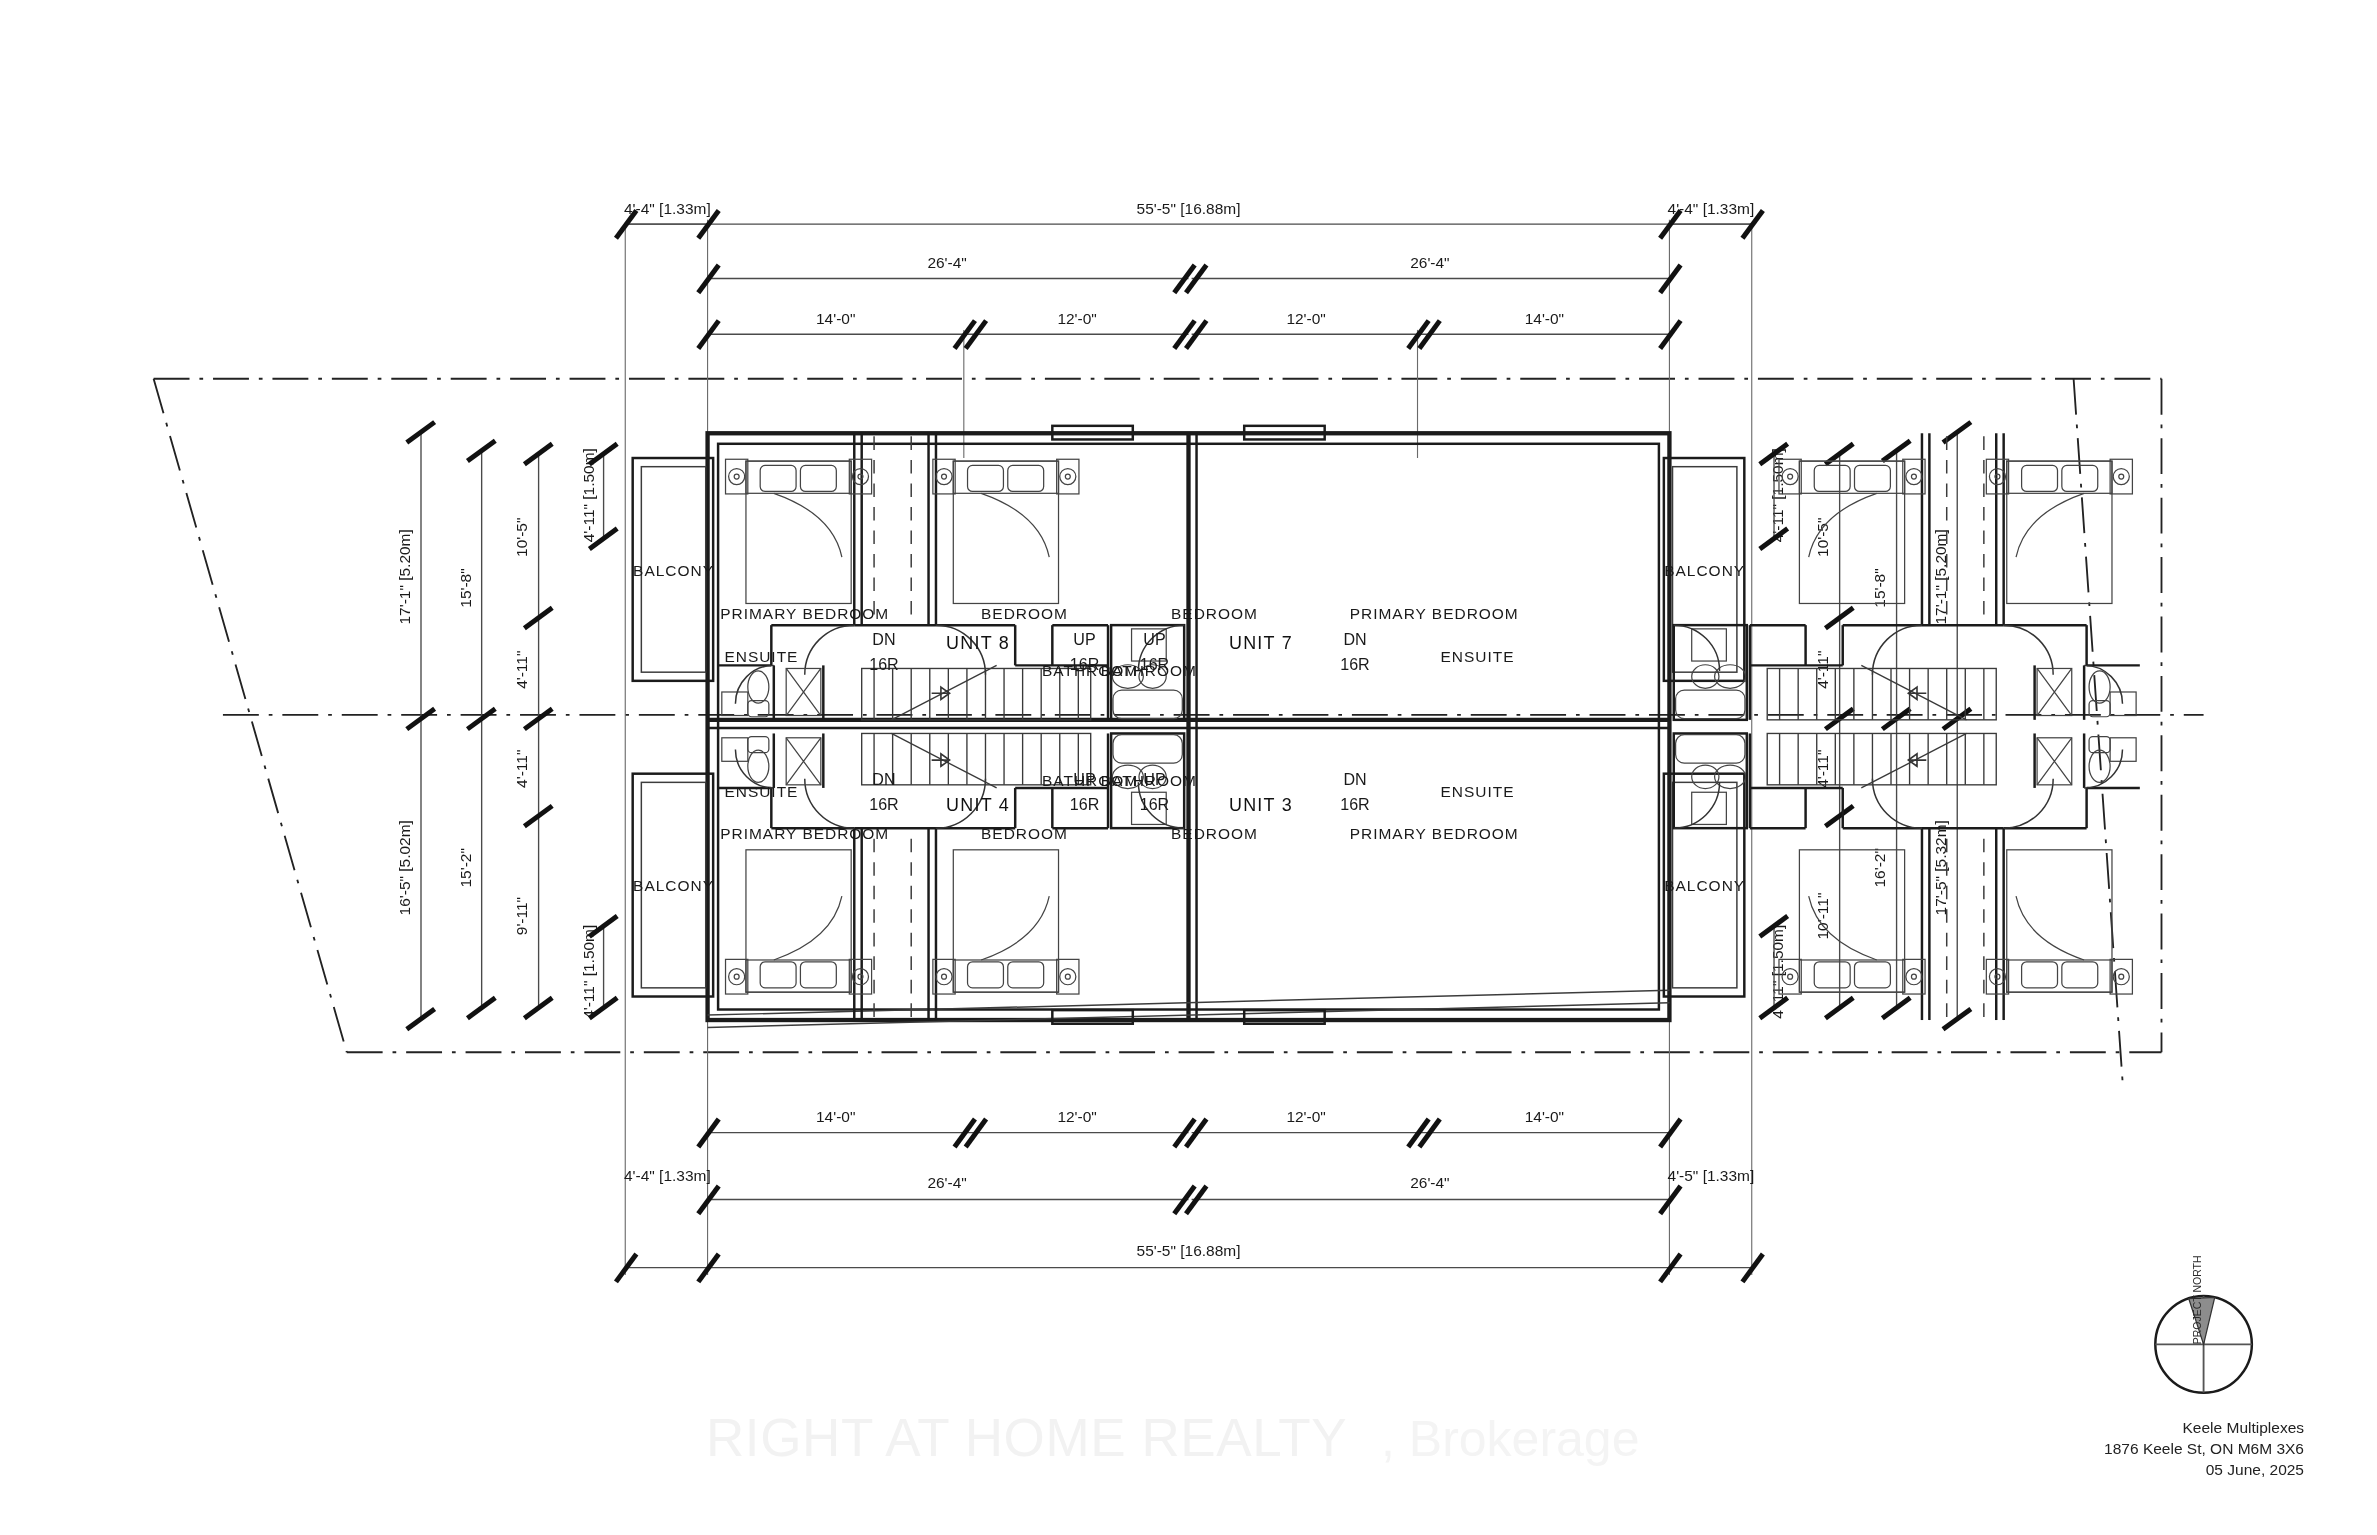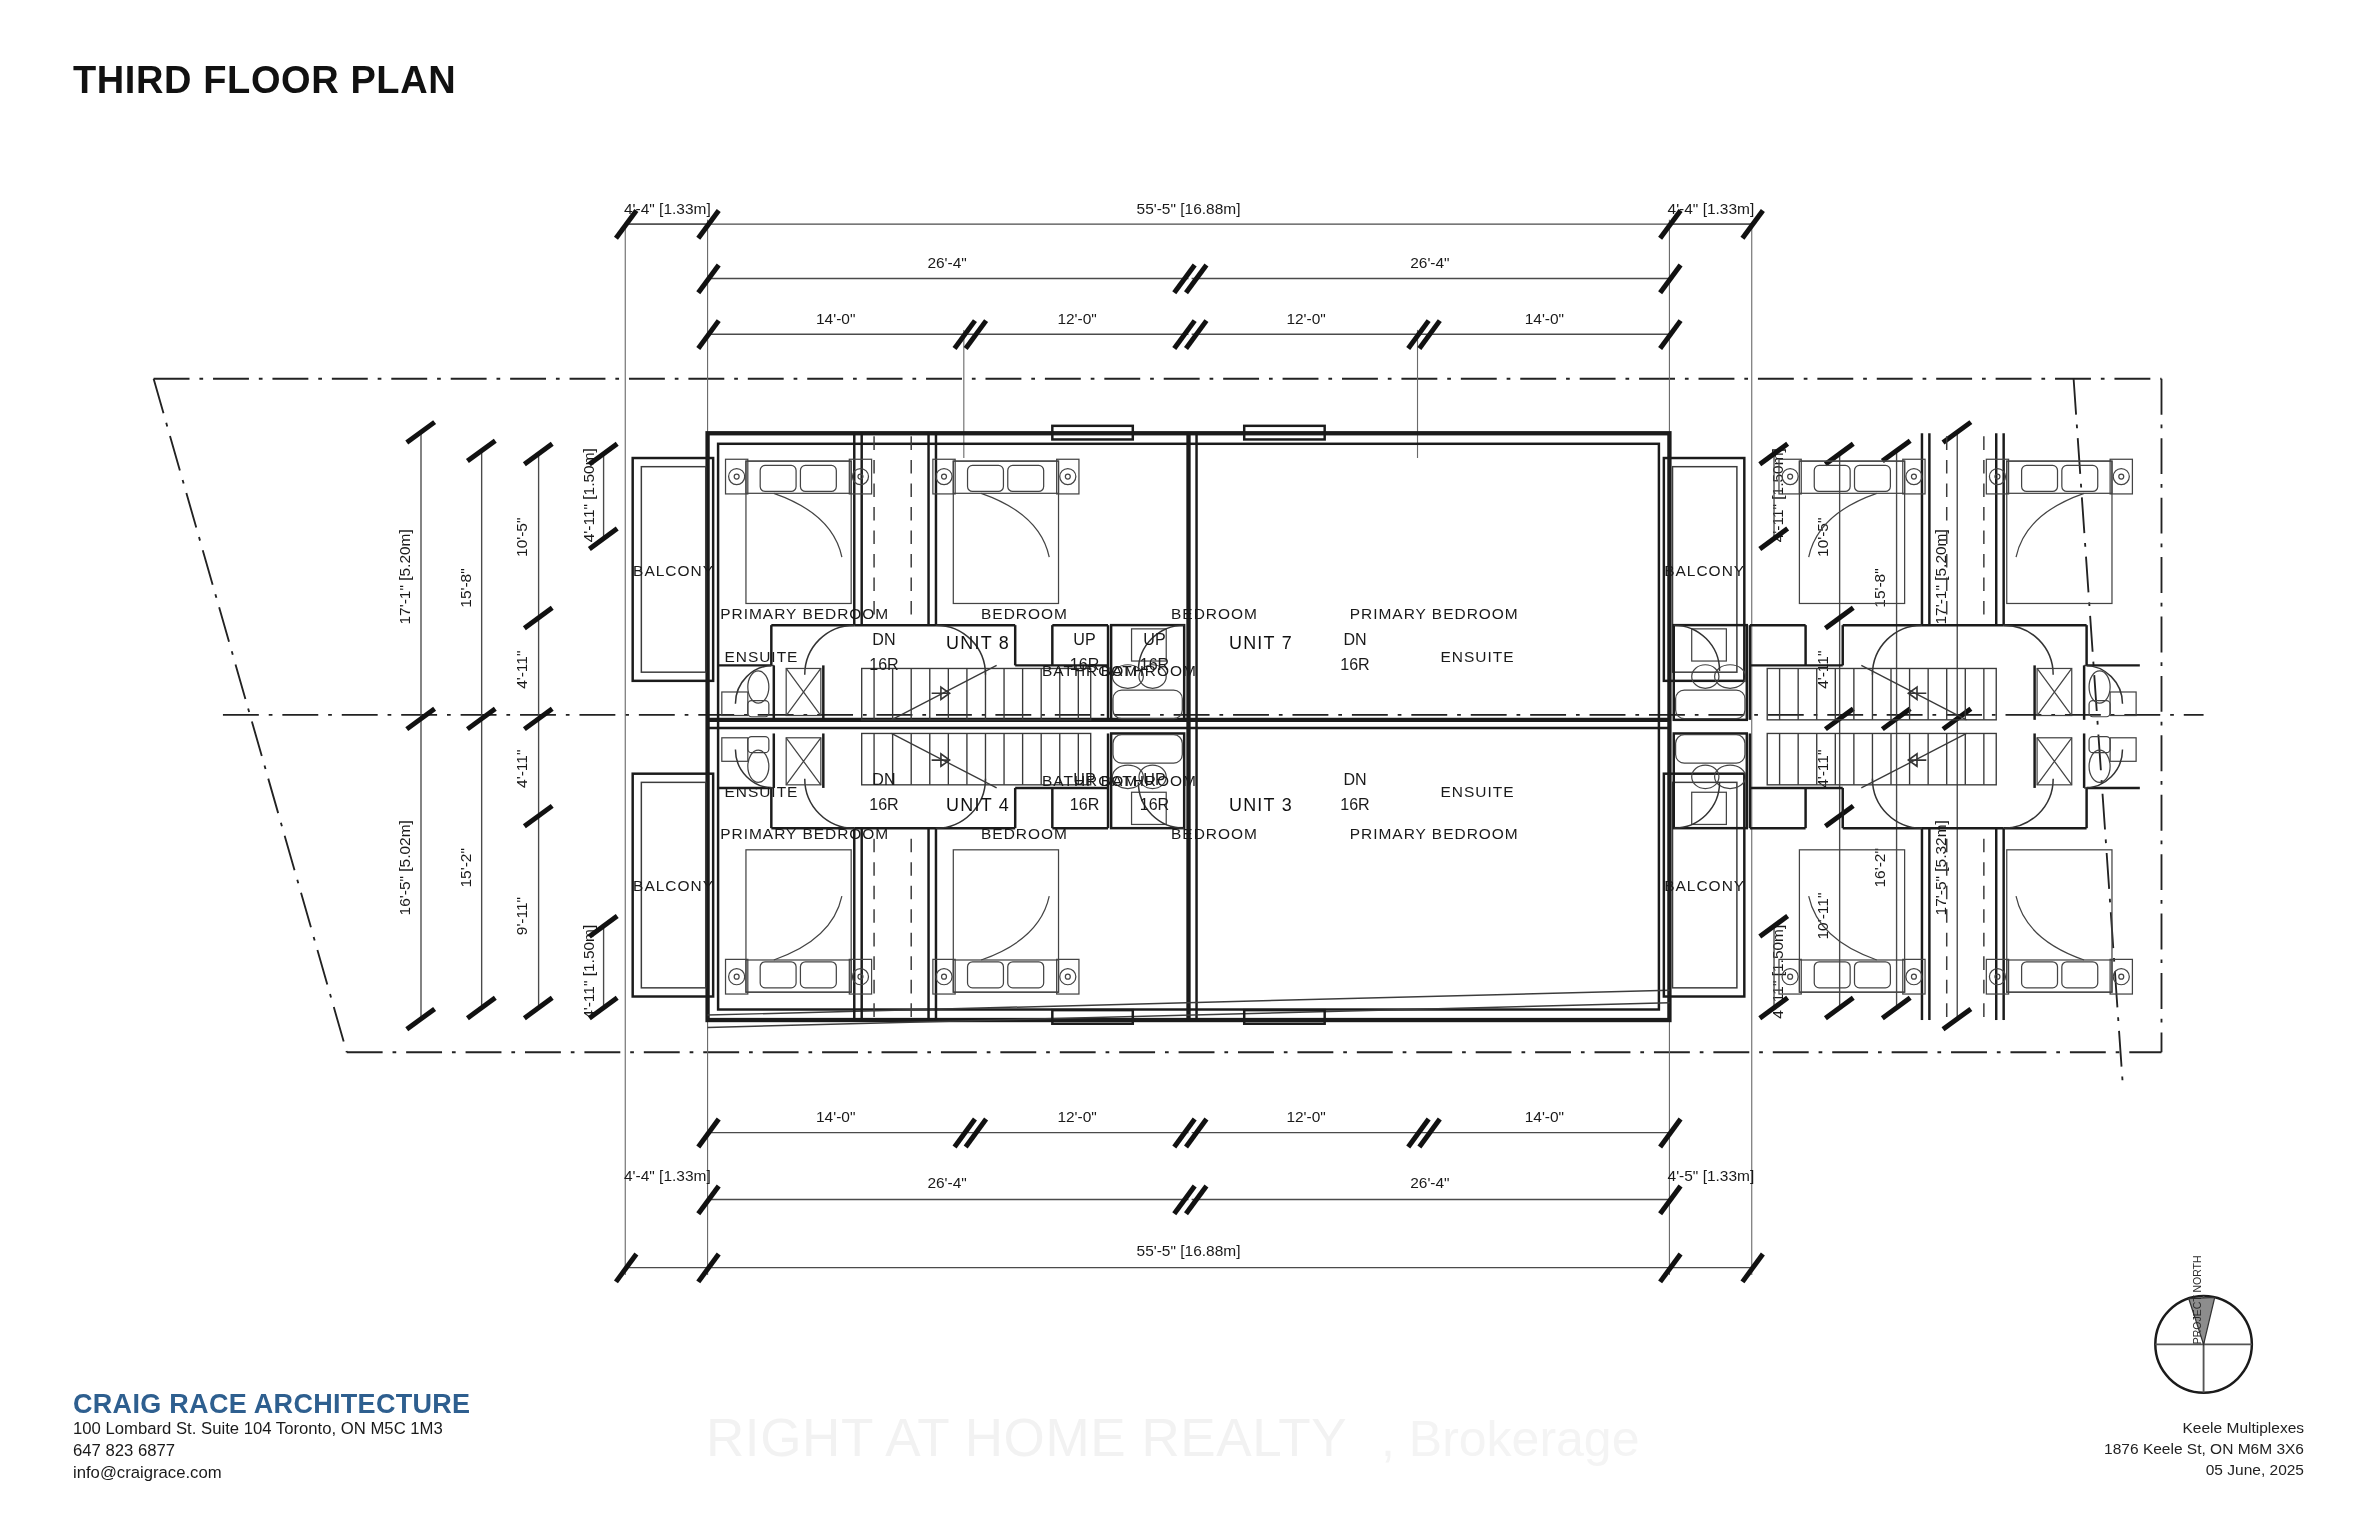--- a/index.html
+++ b/index.html
@@ -24,21 +24,20 @@
              color:#f2f2f2;white-space:nowrap;letter-spacing:0.6px;
              font-family:"Liberation Sans",sans-serif;}
   #wm2{position:absolute;left:1381px;top:1410px;font-size:50px;color:#f4f4f4;
        white-space:nowrap;font-family:"Liberation Sans",sans-serif;}
 </style>
 </head>
 <body>
 
 <div id="sheet">
 
-  <div id="title">THIRD FLOOR PLAN</div>
 
   <svg id="plan-svg" viewBox="0 0 3840 2480">
     <defs>
       <style>
         .w   { fill:none; stroke:#1b1b1b; stroke-width:7; }
         .w2  { fill:none; stroke:#1b1b1b; stroke-width:4; }
         .thin{ fill:none; stroke:#3c3c3c; stroke-width:2.4; }
         .hair{ fill:none; stroke:#555; stroke-width:1.8; }
         .dim { fill:none; stroke:#4a4a4a; stroke-width:2.2; }
         .ext { fill:none; stroke:#6a6a6a; stroke-width:1.8; }
@@ -682,26 +681,20 @@
       <line x1="3482" y1="2172" x2="3638" y2="2172" stroke="#555" stroke-width="3"></line>
       <line x1="3560" y1="2094" x2="3560" y2="2250" stroke="#555" stroke-width="3"></line>
       <path d="M 3560,2172 L 3536,2098 L 3578,2096 Z" fill="#8d8d8d" stroke="#333" stroke-width="2"></path>
       <text x="3556" y="2172" transform="rotate(-90 3556 2172)" text-anchor="start" font-family="Liberation Sans, sans-serif" font-size="17" fill="#2b2b2b">PROJECT NORTH</text>
     </g>
   </svg>
 
   <div id="watermark">RIGHT AT HOME REALTY</div>
   <div id="wm2">, Brokerage</div>
 
-  <div class="firm-block">
-    <div class="firm-name">CRAIG RACE ARCHITECTURE</div>
-    <div class="firm-line">100 Lombard St. Suite 104 Toronto, ON M5C 1M3</div>
-    <div class="firm-line">647 823 6877</div>
-    <div class="firm-line">info@craigrace.com</div>
-  </div>
 
   <div class="proj-block">
     <div class="proj-line">Keele Multiplexes</div>
     <div class="proj-line">1876 Keele St, ON M6M 3X6</div>
     <div class="proj-line">05 June, 2025</div>
   </div>
 
 </div>
 
 

